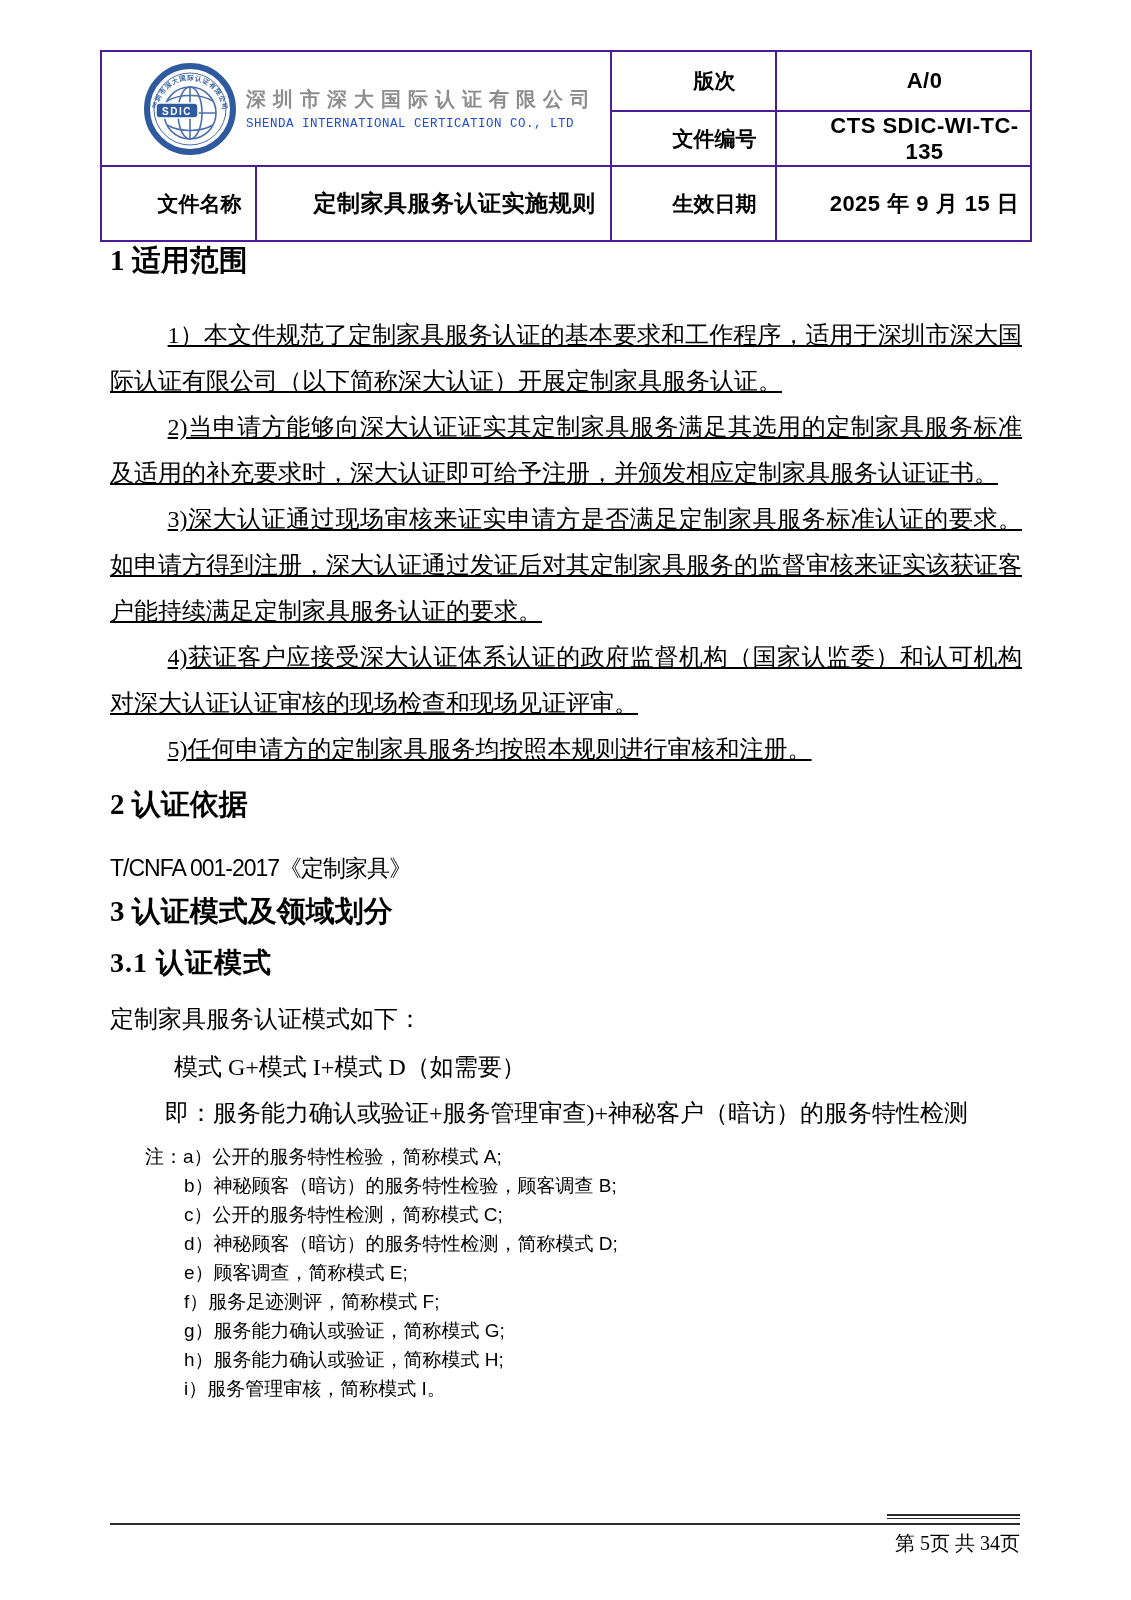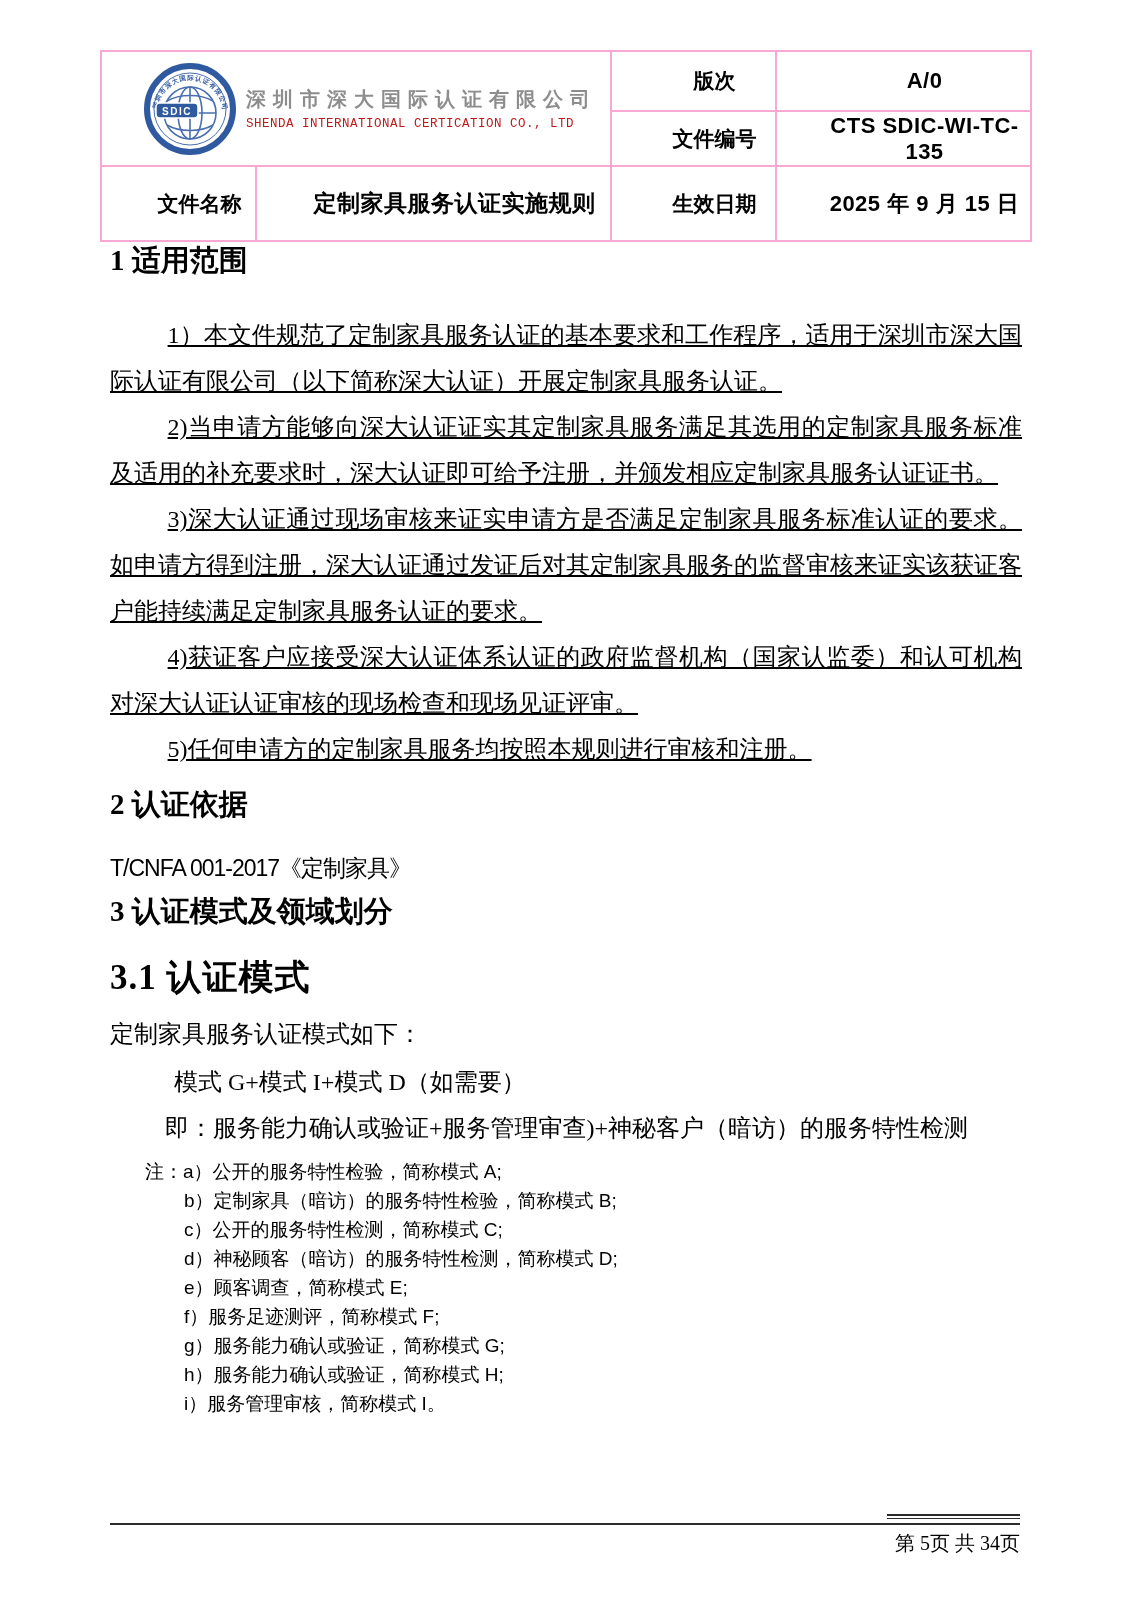--- a/index.html
+++ b/index.html
@@ -16,60 +16,60 @@
 
   
   table.header-table {
     position: absolute;
     left: 100px; top: 50px;
     width: 930px;
     border-collapse: collapse;
     table-layout: fixed;
   }
   table.header-table td {
-    border: 2px solid #f9a8d4;
+    border: 2px solid #4c1d95;
     text-align: center;
     vertical-align: middle;
     font-family: "Liberation Sans", "DejaVu Sans", sans-serif;
     font-weight: bold;
     padding-left: 42px;
   }
   td.logo-cell { padding: 6px 10px; }
   .logo-row { display: flex; align-items: center; gap: 10px; }
   .company-names { text-align: left; }
   .company-cn {
     color: #8d8d8d;
     font-size: 20px;
     font-weight: bold;
     letter-spacing: 7px;
     font-family: "Liberation Sans", sans-serif;
     white-space: nowrap;
   }
   .company-en {
-    color: #b91c1c;
+    color: #1d4ed8;
     font-size: 12.5px;
     font-weight: normal;
     letter-spacing: 0.5px;
     font-family: "Liberation Mono", "DejaVu Sans Mono", monospace;
     margin-top: 4px;
     white-space: nowrap;
   }
   .hdr-label { font-size: 21px; }
   .hdr-value { font-size: 22px; letter-spacing: 0.5px; }
 
   
   .doc-body {
     position: absolute;
     left: 110px; top: 240px;
     width: 912px;
   }
   .h-1 { font-size: 29px; font-weight: bold; line-height: 40px; margin-bottom: 32px; }
   .h-2 { font-size: 29px; font-weight: bold; line-height: 40px; margin-top: 12px; }
   .h-3 { font-size: 29px; font-weight: bold; line-height: 42px; margin-top: 2px; }
-  .h-31 { font-size: 35px; font-weight: bold; line-height: 38px; margin-top: 27px; letter-spacing: 1px; }
+  .h-31 { font-size: 28px; font-weight: bold; line-height: 38px; margin-top: 12px; letter-spacing: 1px; }
   .para {
     font-size: 24px;
     line-height: 46px;
     text-align: justify;
     text-indent: 2.4em;
     text-decoration: underline;
   }
   .std-line {
     font-family: Liberation Sans, sans-serif;
     font-size: 23px;
@@ -186,21 +186,21 @@
 
     <div class="h-3">3 认证模式及领域划分</div>
     <div class="h-31">3.1 认证模式</div>
 
     <div class="mode-intro">定制家具服务认证模式如下：</div>
     <div class="mode-formula">模式 G+模式 I+模式 D（如需要）</div>
     <div class="mode-detail">即：服务能力确认或验证+服务管理审查)+神秘客户（暗访）的服务特性检测</div>
 
     <div class="notes">
       <div class="note-line"><span class="note-prefix">注：</span><span>a）公开的服务特性检验，简称模式 A;</span></div>
-      <div class="note-line cont">b）定制家具（暗访）的服务特性检验，简称模式 B;</div>
+      <div class="note-line cont">b）神秘顾客（暗访）的服务特性检验，顾客调查 B;</div>
       <div class="note-line cont">c）公开的服务特性检测，简称模式 C;</div>
       <div class="note-line cont">d）神秘顾客（暗访）的服务特性检测，简称模式 D;</div>
       <div class="note-line cont">e）顾客调查，简称模式 E;</div>
       <div class="note-line cont">f）服务足迹测评，简称模式 F;</div>
       <div class="note-line cont">g）服务能力确认或验证，简称模式 G;</div>
       <div class="note-line cont">h）服务能力确认或验证，简称模式 H;</div>
       <div class="note-line cont">i）服务管理审核，简称模式 I。</div>
     </div>
   </div>
 

